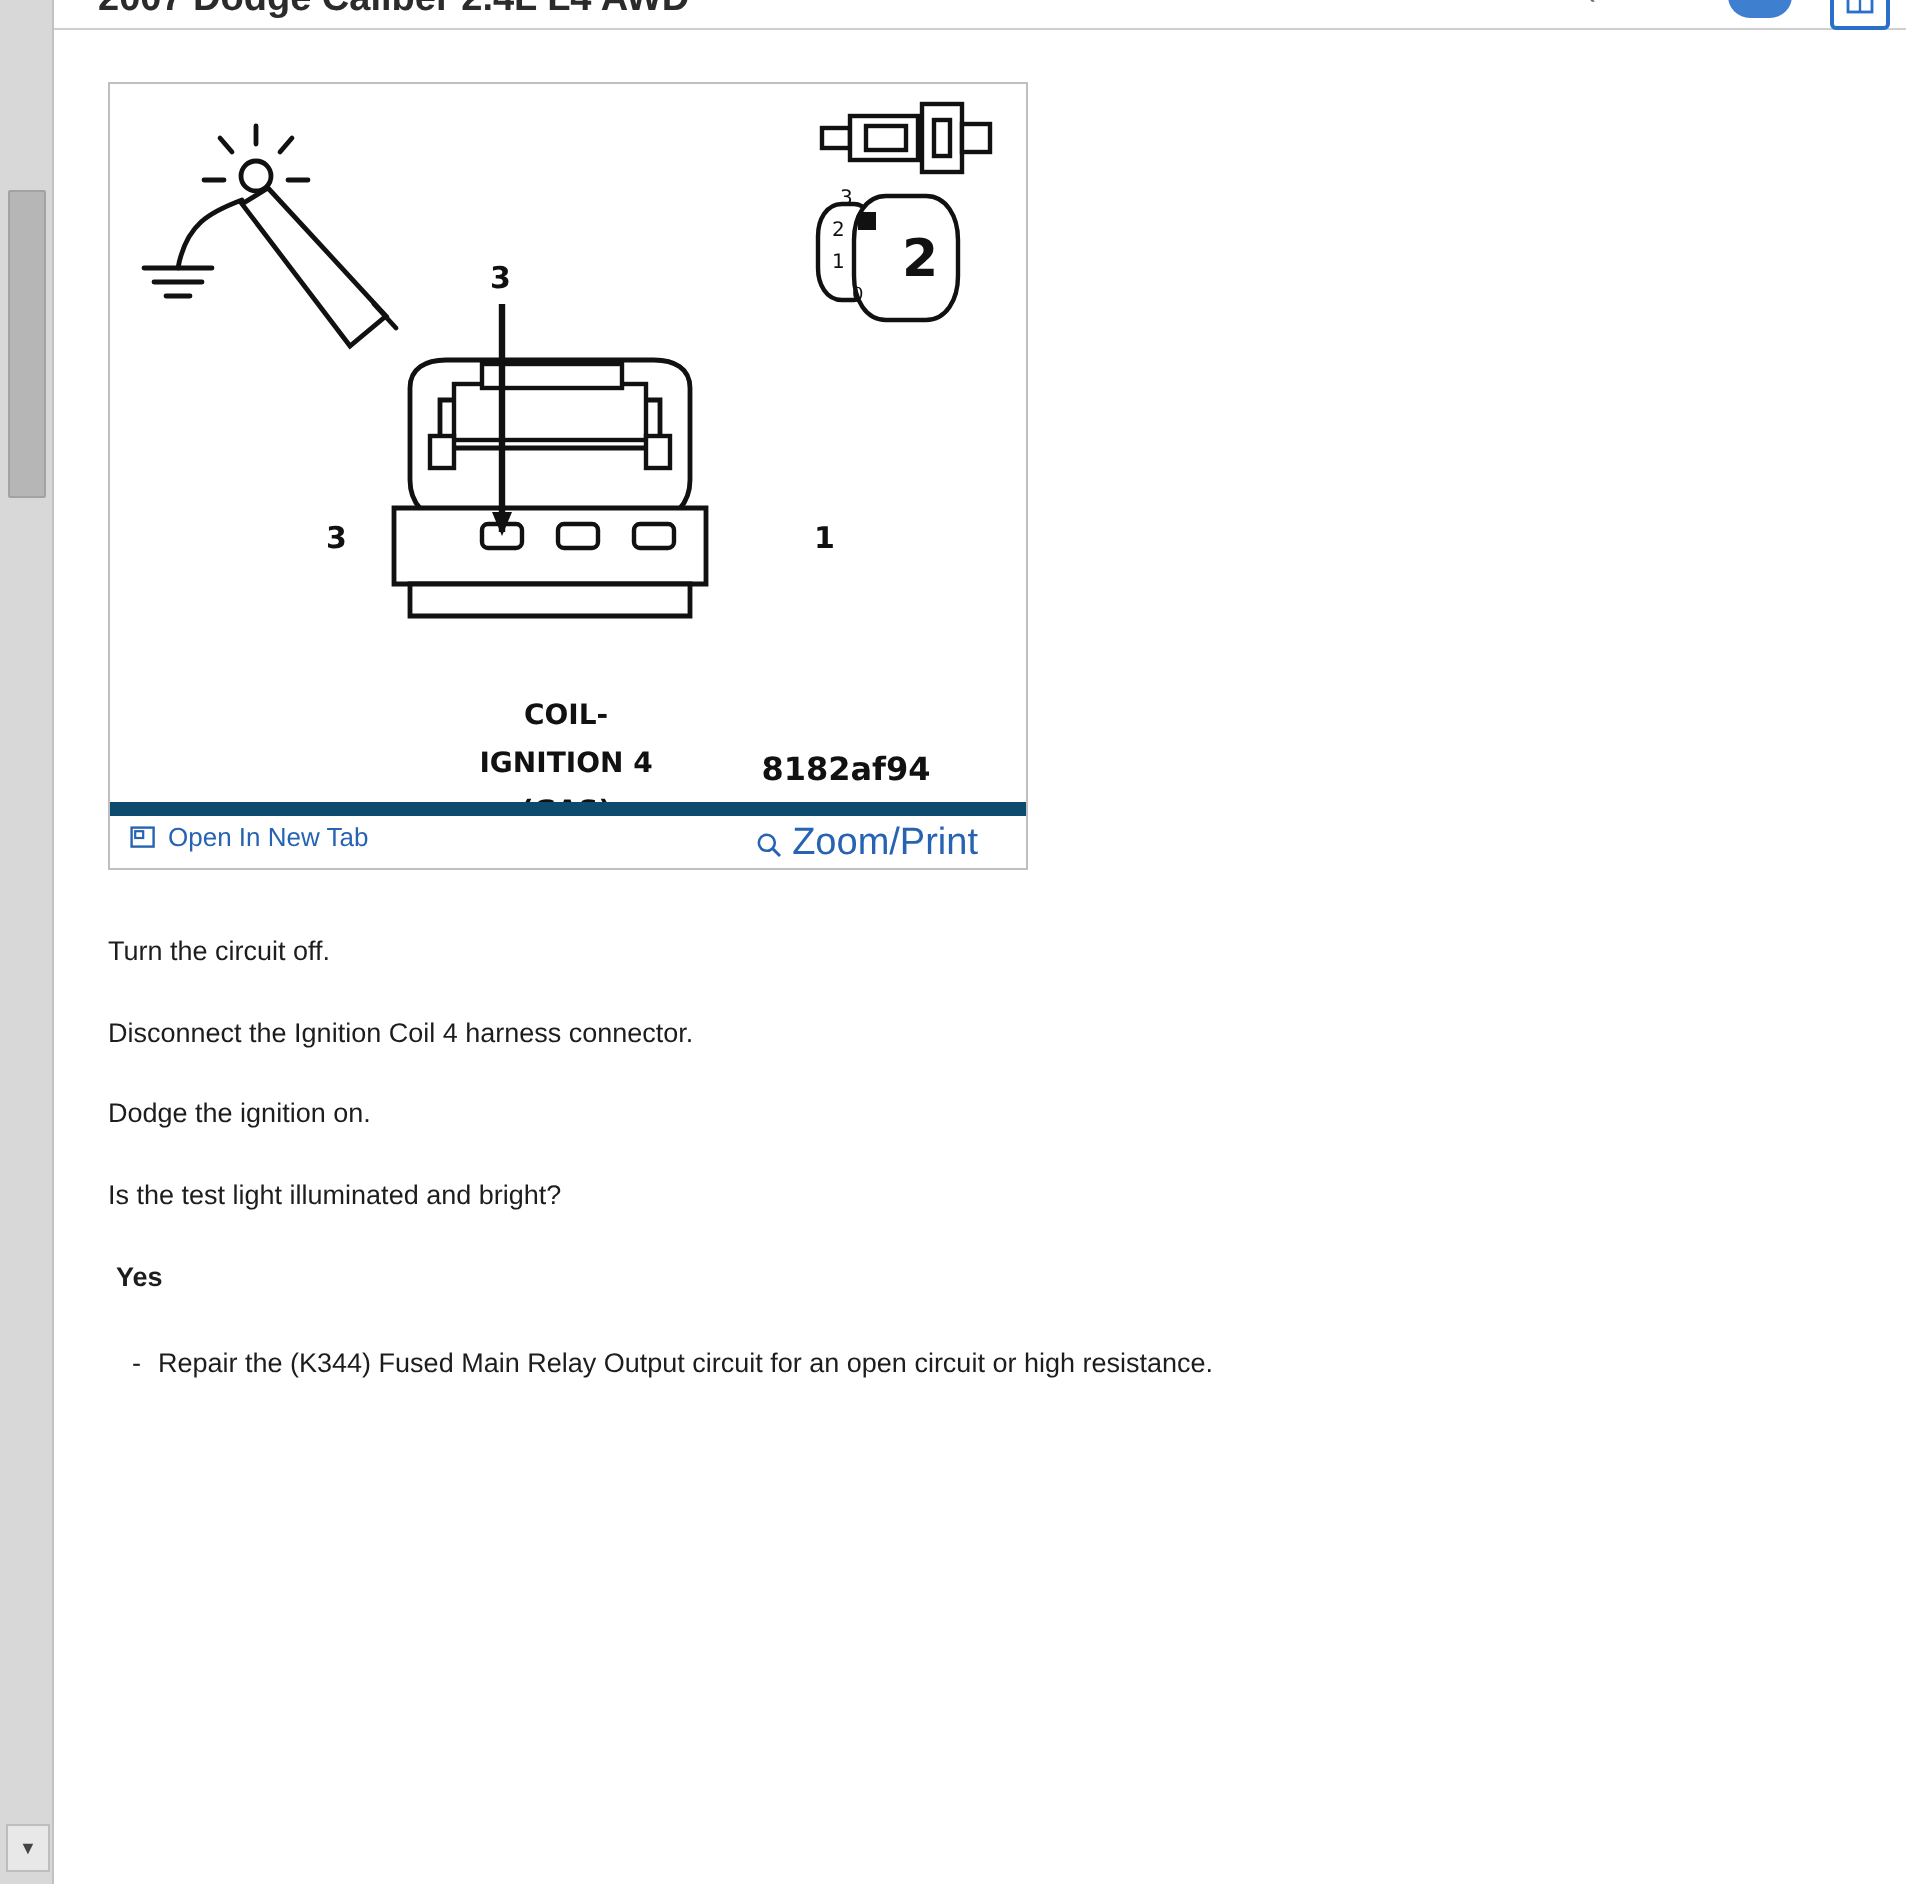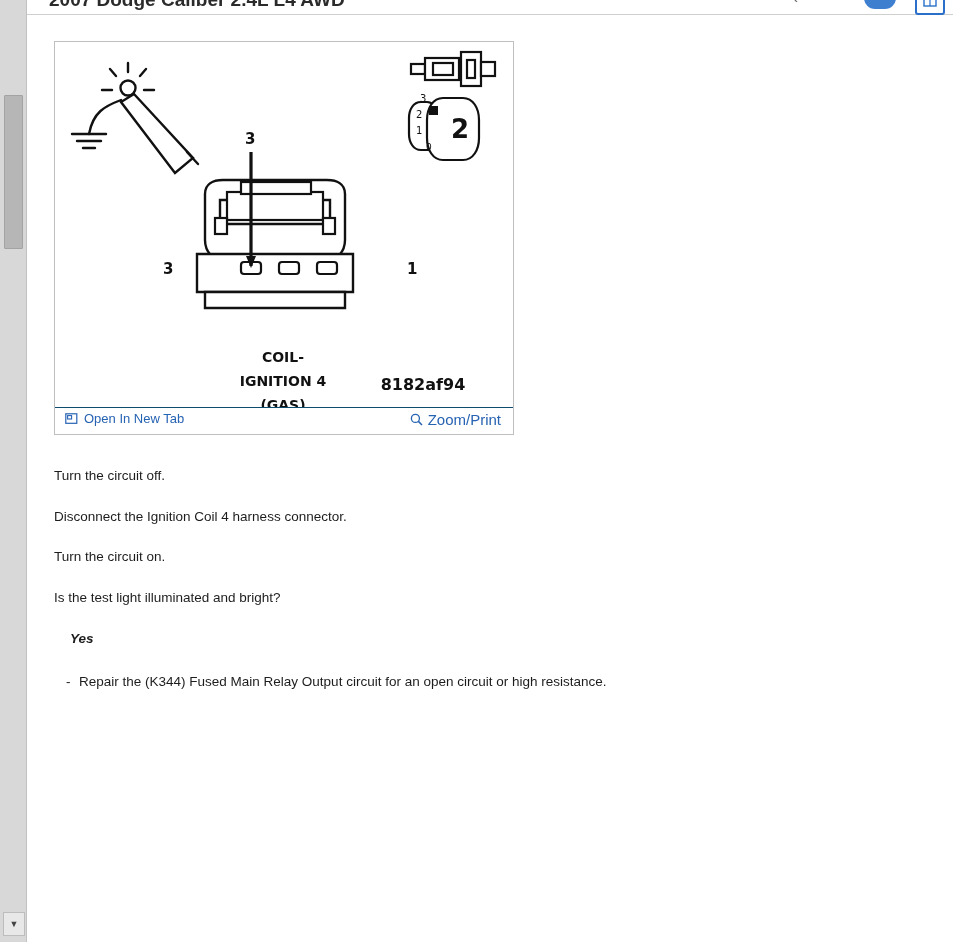--- a/index.html
+++ b/index.html
@@ -143,43 +143,43 @@
     width: 458px;
     height: 368px;
     overflow: hidden;
   }
   .figure-toolbar {
     position: absolute;
     left: 0;
     bottom: 0;
     width: 458px;
     height: 26px;
-    border-top: 1px solid #0c4a6e;
+    border-top: 7px solid #0c4a6e;
     background: #fff;
     text-align: center;
   }
   .tb-left {
     position: absolute;
     left: 10px;
     top: 3px;
     display: flex;
     align-items: center;
     gap: 6px;
     font-size: 13px;
     color: #2763b3;
     cursor: pointer;
   }
   .tb-right {
     position: absolute;
-    right: 12px;
+    right: 24px;
     top: 3px;
     display: flex;
     align-items: center;
     gap: 5px;
-    font-size: 15px;
+    font-size: 19px;
     color: #2763b3;
     cursor: pointer;
   }
   .mini-icon {
     display: inline-flex;
     align-items: center;
     justify-content: center;
     color: #2763b3;
   }
 
@@ -191,21 +191,21 @@
     width: 680px;
     font-size: 13.5px;
     line-height: 20.5px;
     color: #1d1d1d;
   }
   .para {
     margin: 0 0 20px 0;
   }
   .bold { font-weight: bold; }
   .q-bold { font-weight: normal; margin: 0 0 21px 0; }
-  .ans { font-weight: bold; margin: 0 0 21px 16px; font-style: italic; }
+  .ans { font-weight: bold; margin: 0 0 21px 4px; }
   .dash-list {
     list-style: none;
     margin: 0 0 20px 0;
     padding: 0 0 0 12px;
   }
   .dash-list li {
     position: relative;
     padding-left: 13px;
     margin-bottom: 0px;
     line-height: 21px;
@@ -360,21 +360,21 @@
           </span>
           <span>Zoom/Print</span>
         </div>
       </div>
     </div>
 
     <div class="body-text">
 
       <p class="para">Turn the circuit off.</p>
       <p class="para">Disconnect the Ignition Coil 4 harness connector.</p>
-      <p class="para">Turn the circuit on.</p>
+      <p class="para">Dodge the ignition on.</p>
 
 
 
       <p class="q-bold">Is the test light illuminated and bright?</p>
 
       <p class="ans">Yes</p>
 
       <ul class="dash-list">
         <li>Repair the (K344) Fused Main Relay Output circuit for an open circuit or high resistance.</li>
       </ul>

